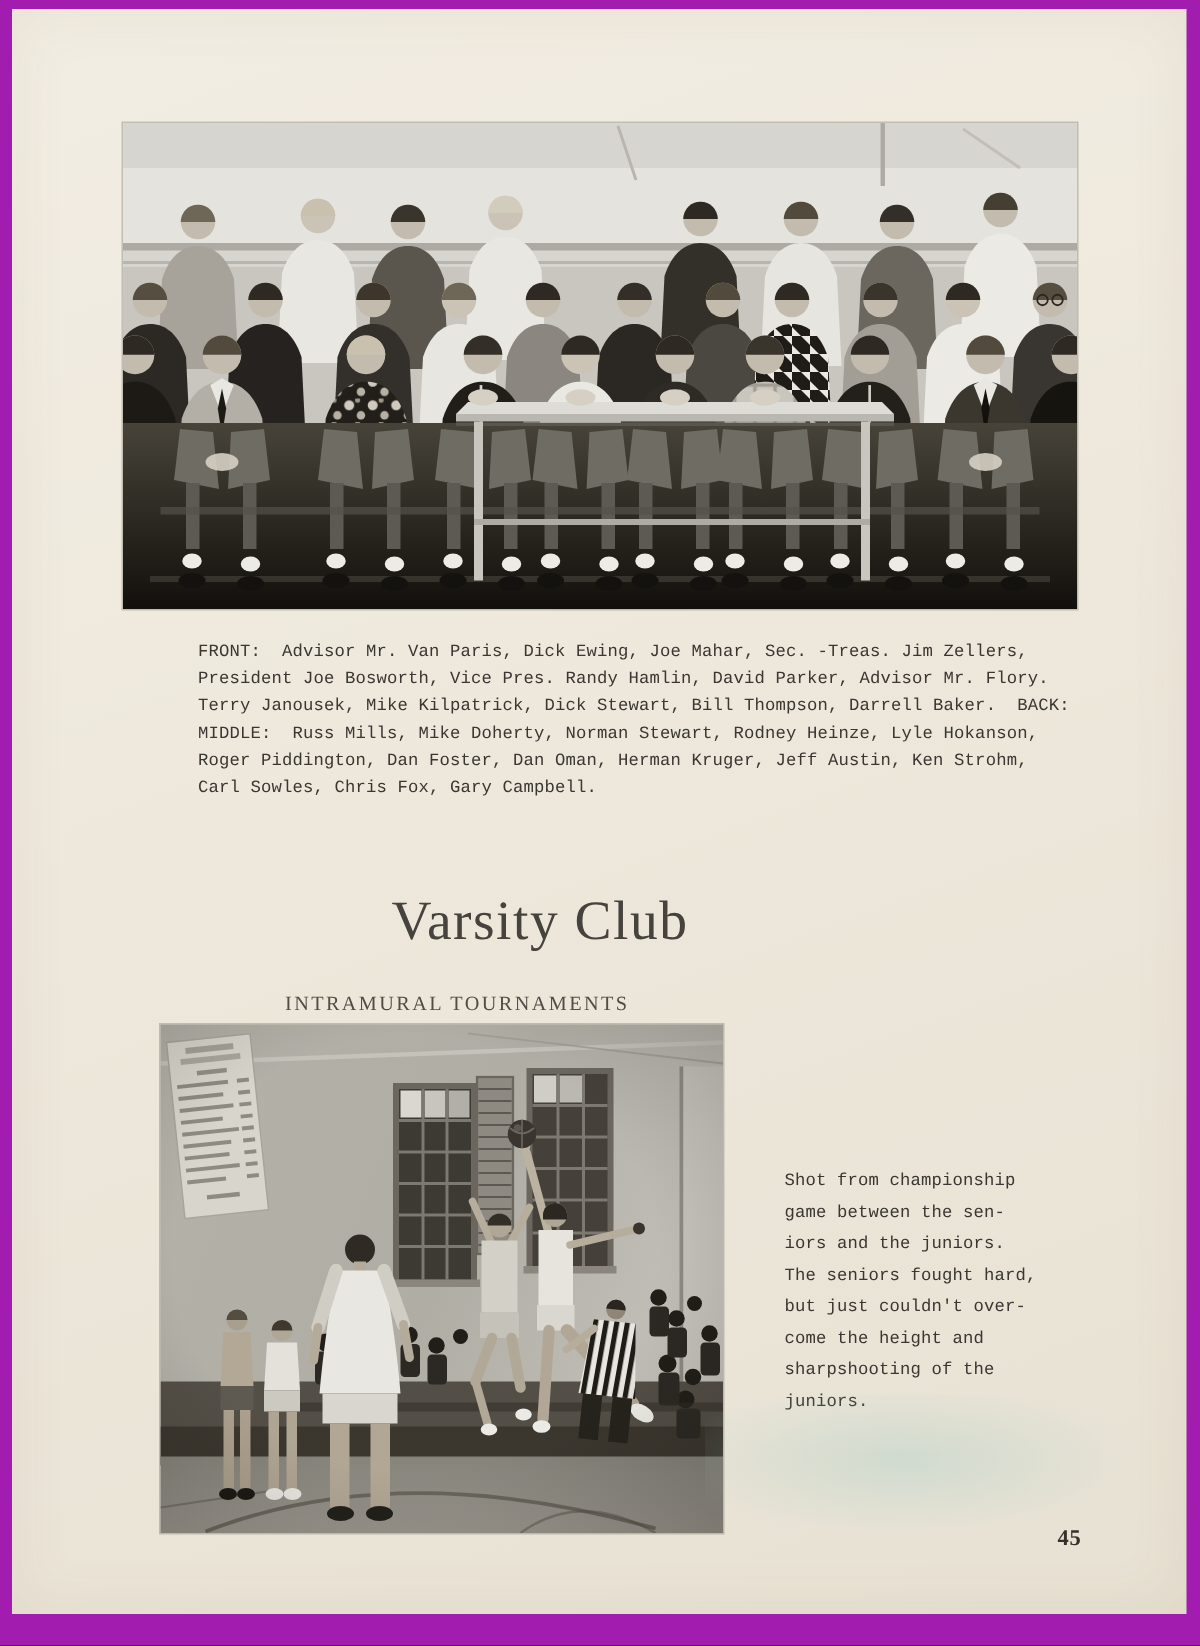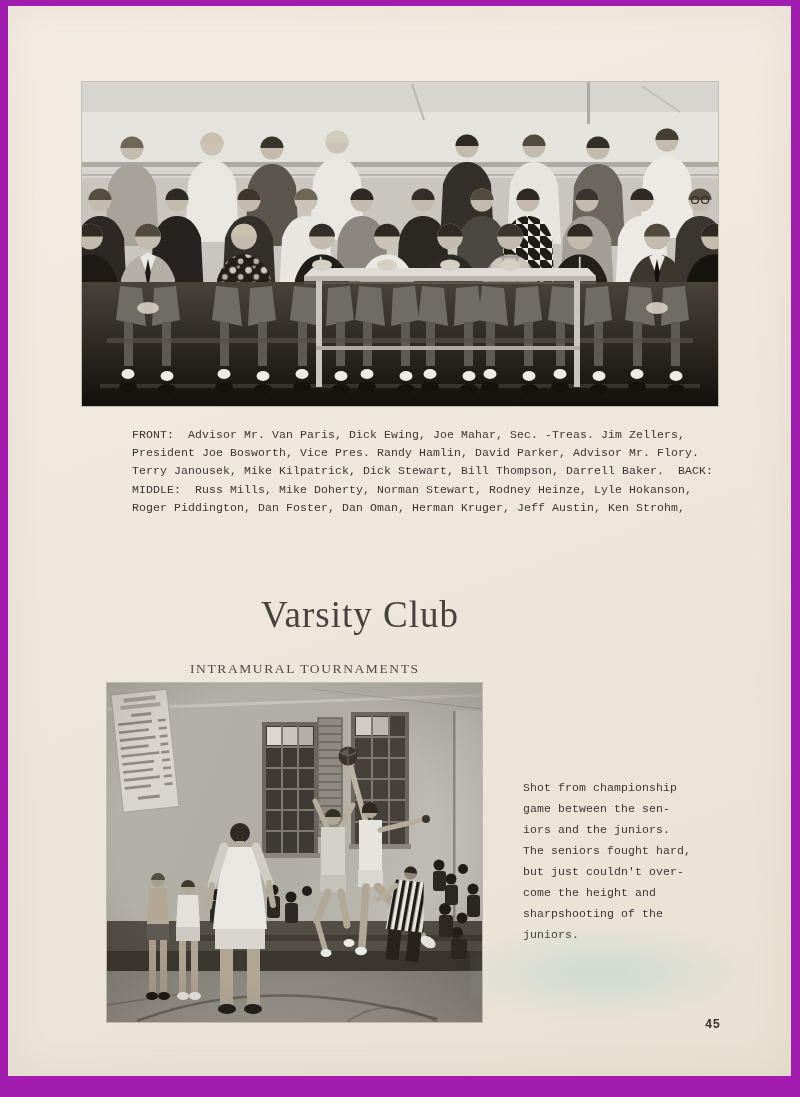--- a/index.html
+++ b/index.html
@@ -16,22 +16,22 @@
            color:#3a3733;}
   .caption div{white-space:pre;}
   #group-caption{left:124px;top:420px;font-size:11.5px;line-height:18.2px;letter-spacing:0.1px;}
   #game-caption{left:515px;top:771px;font-size:11.5px;line-height:21px;letter-spacing:0.1px;}
   #page-title{position:absolute;left:0;top:562px;width:704px;text-align:center;
               font-family:"Liberation Serif","DejaVu Serif",serif;font-size:37px;font-weight:400;
               color:#46433f;letter-spacing:1px;}
   #section-heading{position:absolute;left:182px;top:644px;
               font-family:"Liberation Serif","DejaVu Serif",serif;font-size:13.5px;font-weight:400;
               color:#504c46;letter-spacing:1.6px;}
-  #page-number{position:absolute;left:697px;top:1012px;font-family:Liberation Mono, monospace;
-              font-size:12px;font-weight:700;color:#35312a;letter-spacing:0.5px;}
+  #page-number{position:absolute;left:697px;top:1012px;font-family:Liberation Serif, serif;
+              font-size:15px;font-weight:700;color:#35312a;letter-spacing:0.5px;}
   #scan-tint{position:absolute;left:462px;top:924px;width:290px;height:95px;pointer-events:none;
               background:radial-gradient(ellipse at 45% 45%, rgba(168,205,196,0.38), rgba(168,205,196,0) 70%);}
 </style>
 </head>
 <body>
 
 <div id="canvas">
   <div id="paper">
 
     <figure class="photo" id="top-photo">
@@ -330,20 +330,21 @@
         </g>
       </svg>
     </figure>
 
     <div class="caption" id="group-caption">
       <div>FRONT:  Advisor Mr. Van Paris, Dick Ewing, Joe Mahar, Sec. -Treas. Jim Zellers,</div>
       <div>President Joe Bosworth, Vice Pres. Randy Hamlin, David Parker, Advisor Mr. Flory.</div>
       <div>Terry Janousek, Mike Kilpatrick, Dick Stewart, Bill Thompson, Darrell Baker.  BACK:</div>
       <div>MIDDLE:  Russ Mills, Mike Doherty, Norman Stewart, Rodney Heinze, Lyle Hokanson,</div>
       <div>Roger Piddington, Dan Foster, Dan Oman, Herman Kruger, Jeff Austin, Ken Strohm,</div>
+      <div>Carl Sowles, Chris Fox, Gary Campbell.</div>
     </div>
 
     <h1 id="page-title">Varsity Club</h1>
     <h2 id="section-heading">INTRAMURAL TOURNAMENTS</h2>
 
     <figure class="photo" id="bottom-photo">
       <svg viewBox="0 0 375 339" preserveAspectRatio="none">
         <defs>
           <linearGradient id="bp-wall" x1="0" y1="0" x2="1" y2="0.35">
             <stop offset="0" stop-color="#b4b1a9"></stop>

